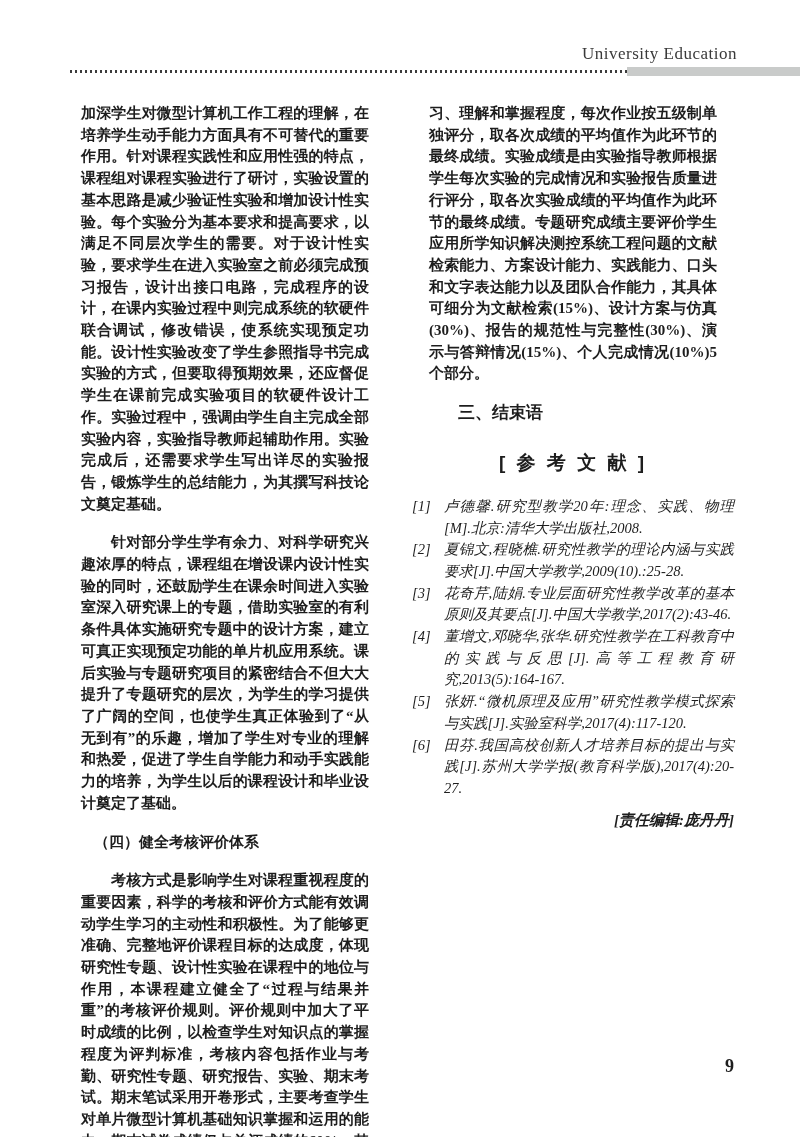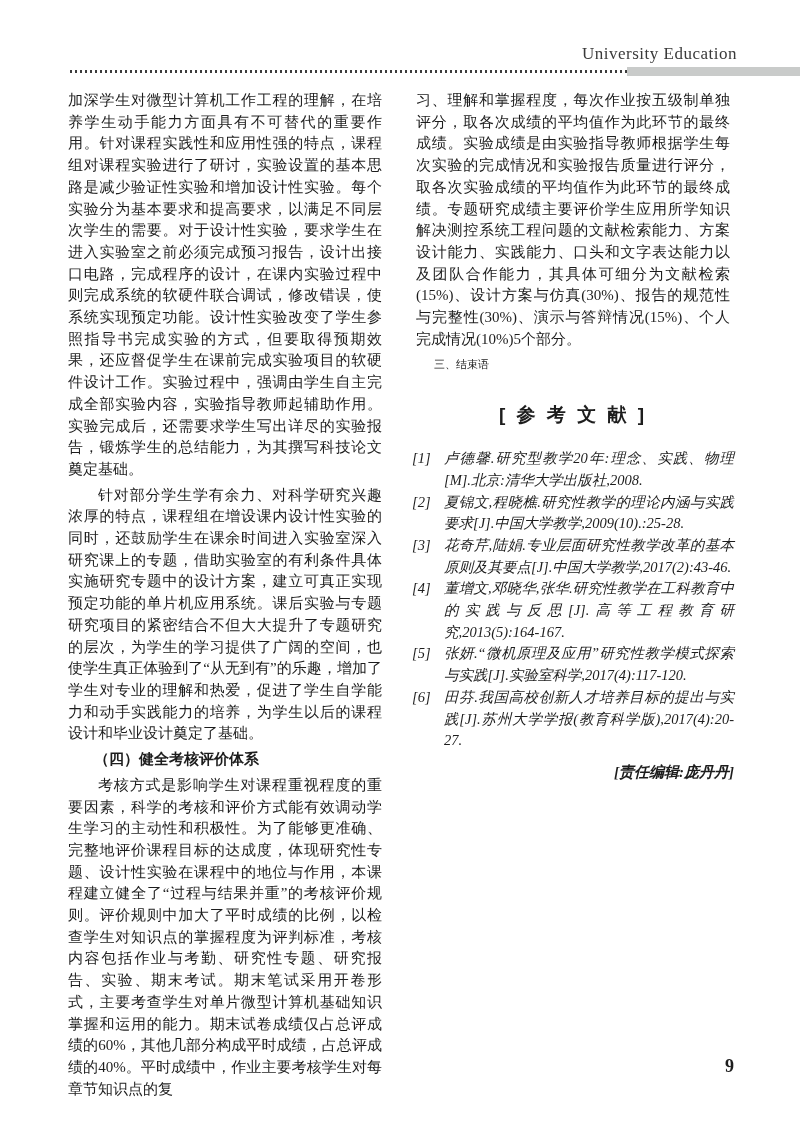--- a/index.html
+++ b/index.html
@@ -45,41 +45,42 @@
   
   .col {
     position: absolute;
     top: 86px;
     width: 322px;
   }
   .col-left  { left: 64px; }
   .col-right { left: 412px; }
 
   .body-p {
-    margin: 4px;
+    margin: 17px;
     font-size: 15px;
     line-height: 21.7px;
     text-align: justify;
     text-indent: 2em;
+    font-weight: bold;
   }
   .noindent { text-indent: 0; }
 
   .sub-heading {
     margin: 0;
     font-size: 15px;
     line-height: 21.7px;
     font-weight: bold;
     text-indent: 2em;
     font-family: "Liberation Serif", "DejaVu Serif", serif;
   }
   .main-heading {
-    margin: 0;
-    font-size: 11px;
+    margin: 12px;
+    font-size: 17px;
     line-height: 21.7px;
-    font-weight: normal;
+    font-weight: bold;
     text-indent: 2em;
     font-family: "Liberation Sans", "DejaVu Sans", sans-serif;
   }
   
   .ref-title {
     margin: 26px 0 20px 0;
     text-align: center;
     font-weight: bold;
     font-size: 19px;
     letter-spacing: 3px;

